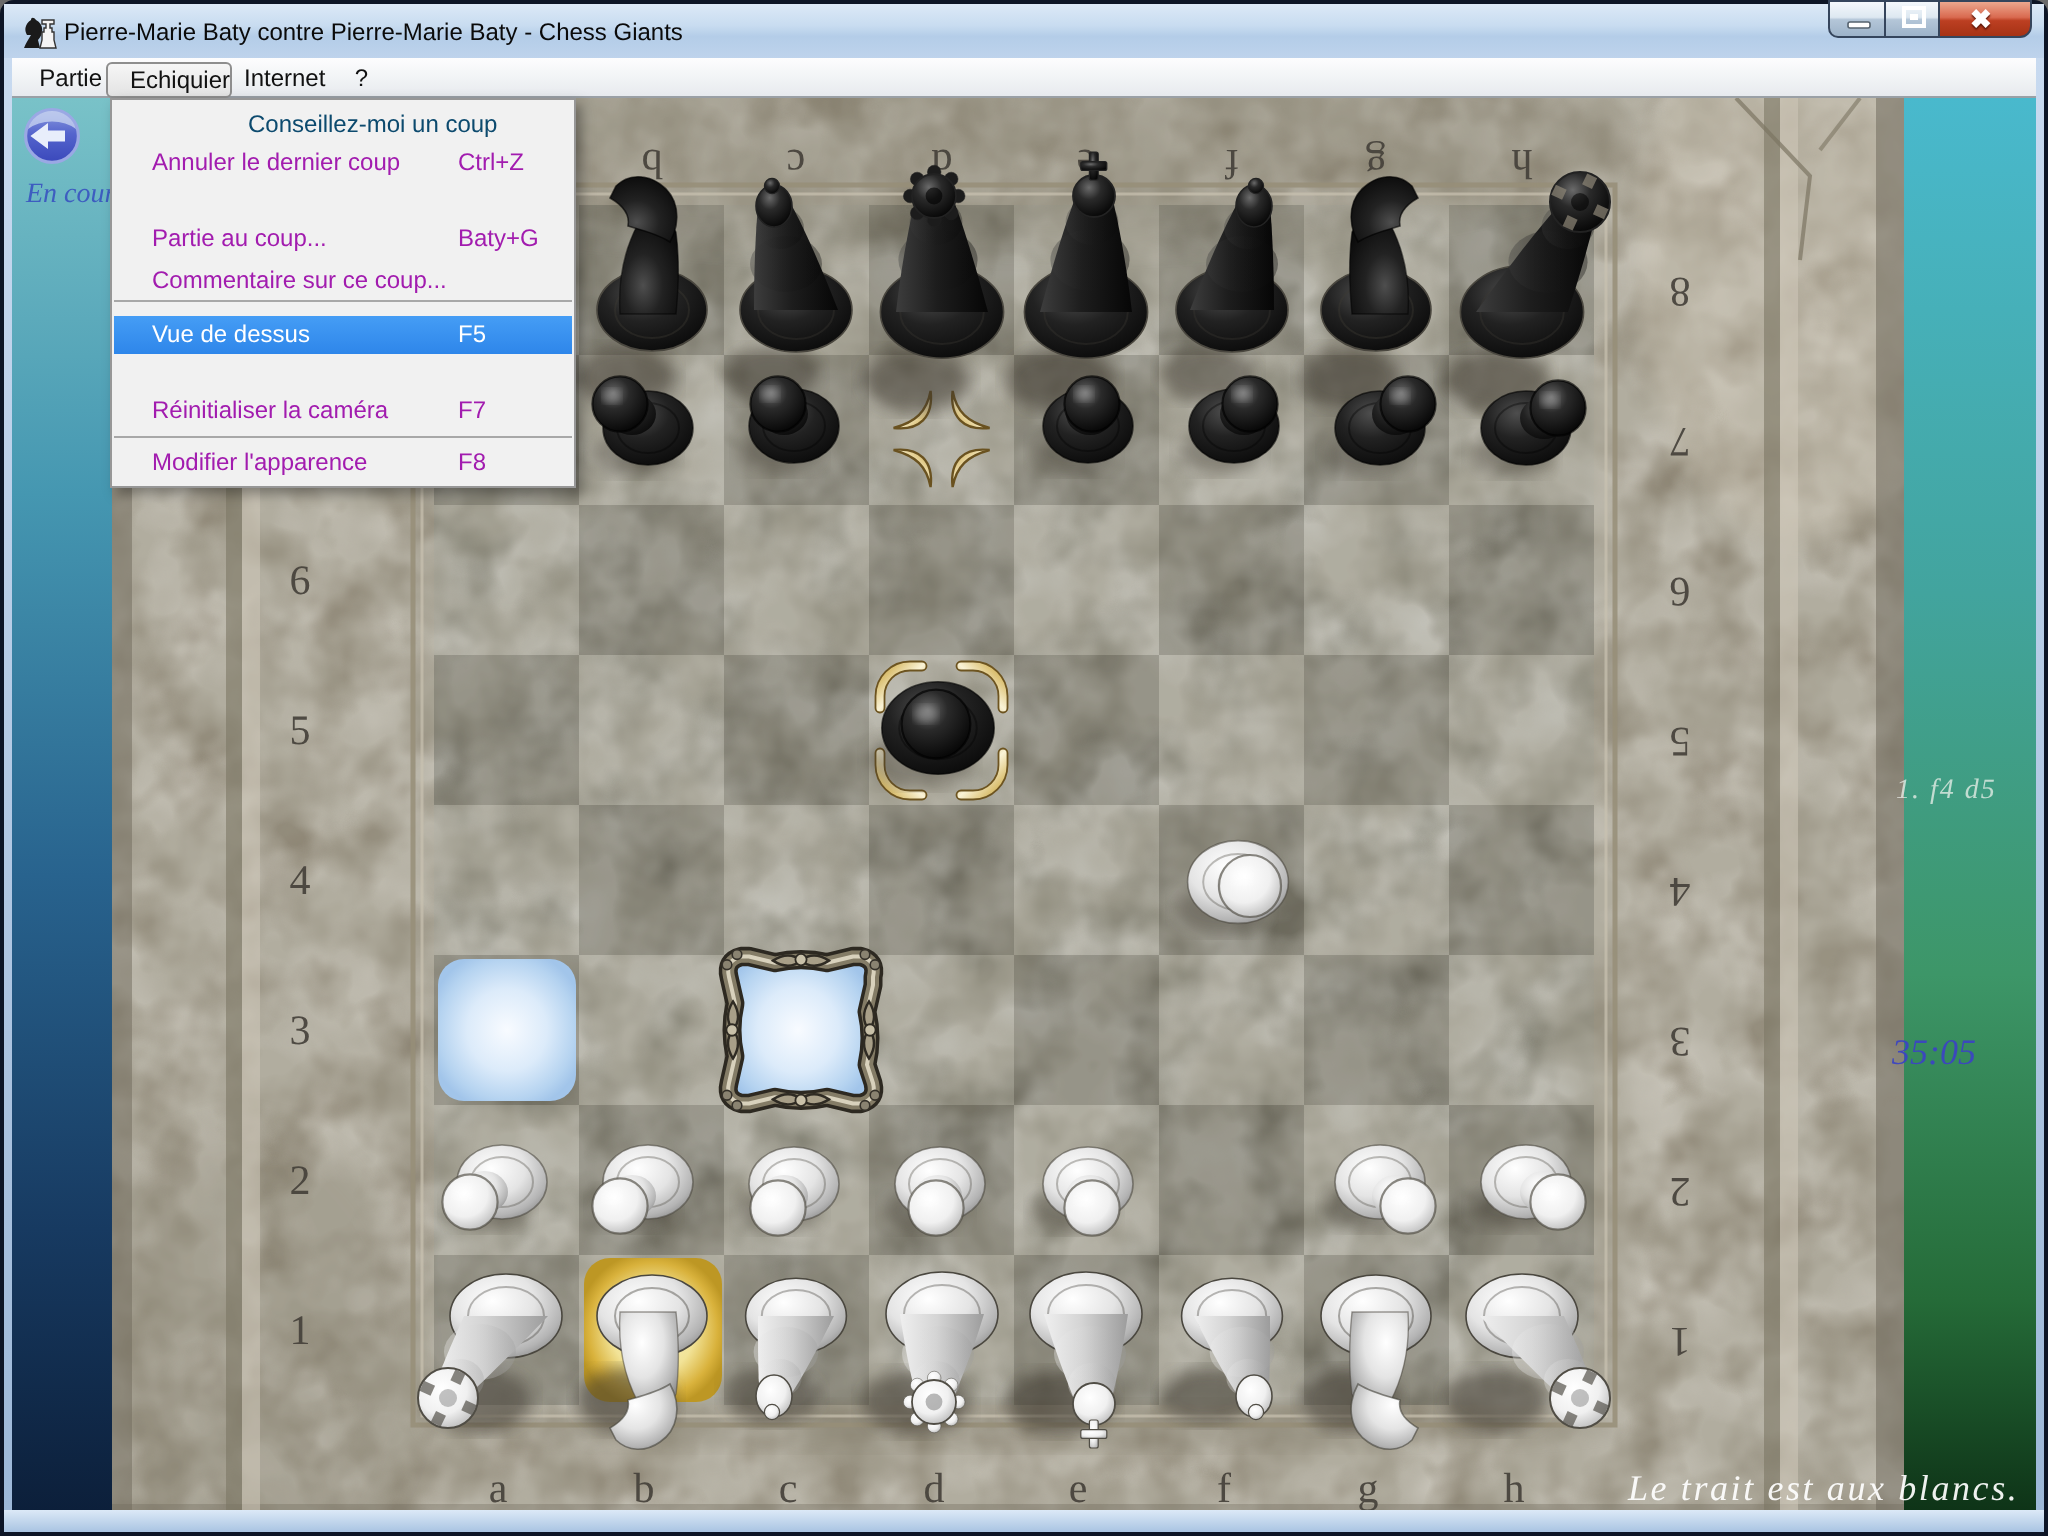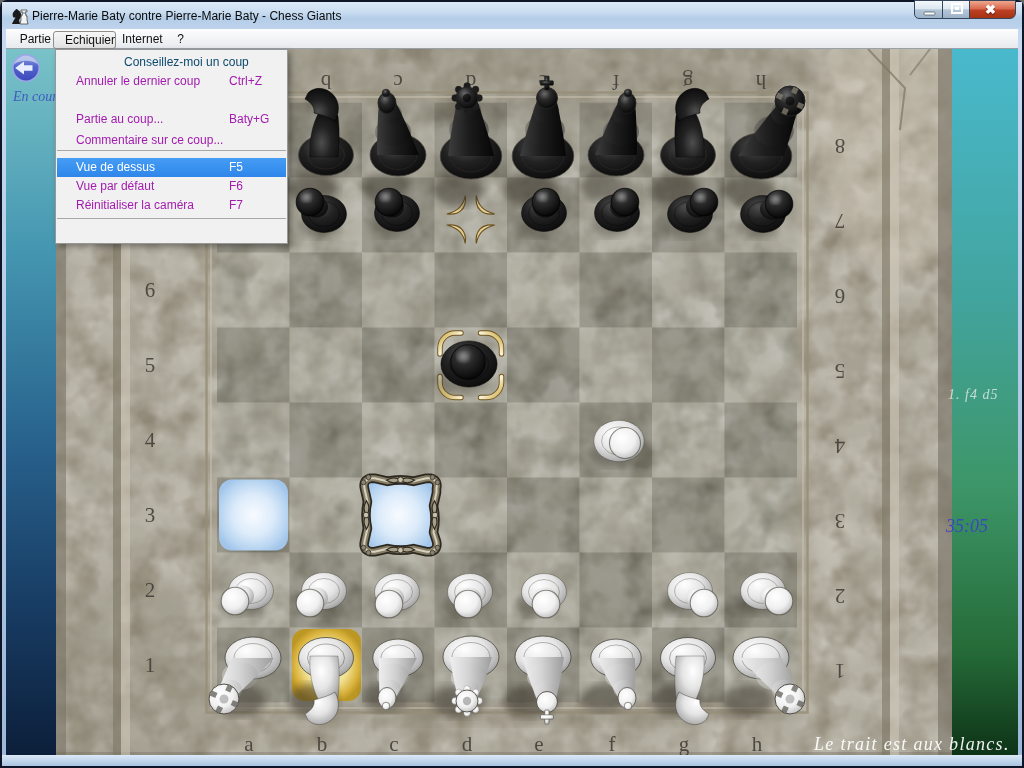--- a/index.html
+++ b/index.html
@@ -654,22 +654,22 @@
       </div>
 <div class="r" style="top:60px;">
         <span class="l">Partie au coup...</span>
         <span class="s">Baty+G</span>
       </div>
 <div class="sep" style="top:100px;"></div>
 <div class="r hl" style="top:108px;">
         <span class="l">Vue de dessus</span>
         <span class="s">F5</span>
       </div>
-<div class="r" style="top:127px;">
-        <span class="l">Vue par défaut</span>
-        <span class="s">F6</span>
-      </div>
 <div class="r" style="top:146px;">
         <span class="l">Réinitialiser la caméra</span>
         <span class="s">F7</span>
       </div>
 <div class="sep" style="top:168px;"></div>
+<div class="r" style="top:172px;">
+        <span class="l">Modifier l'apparence</span>
+        <span class="s">F8</span>
+      </div>
 </div>
 </div>
 </body></html>

